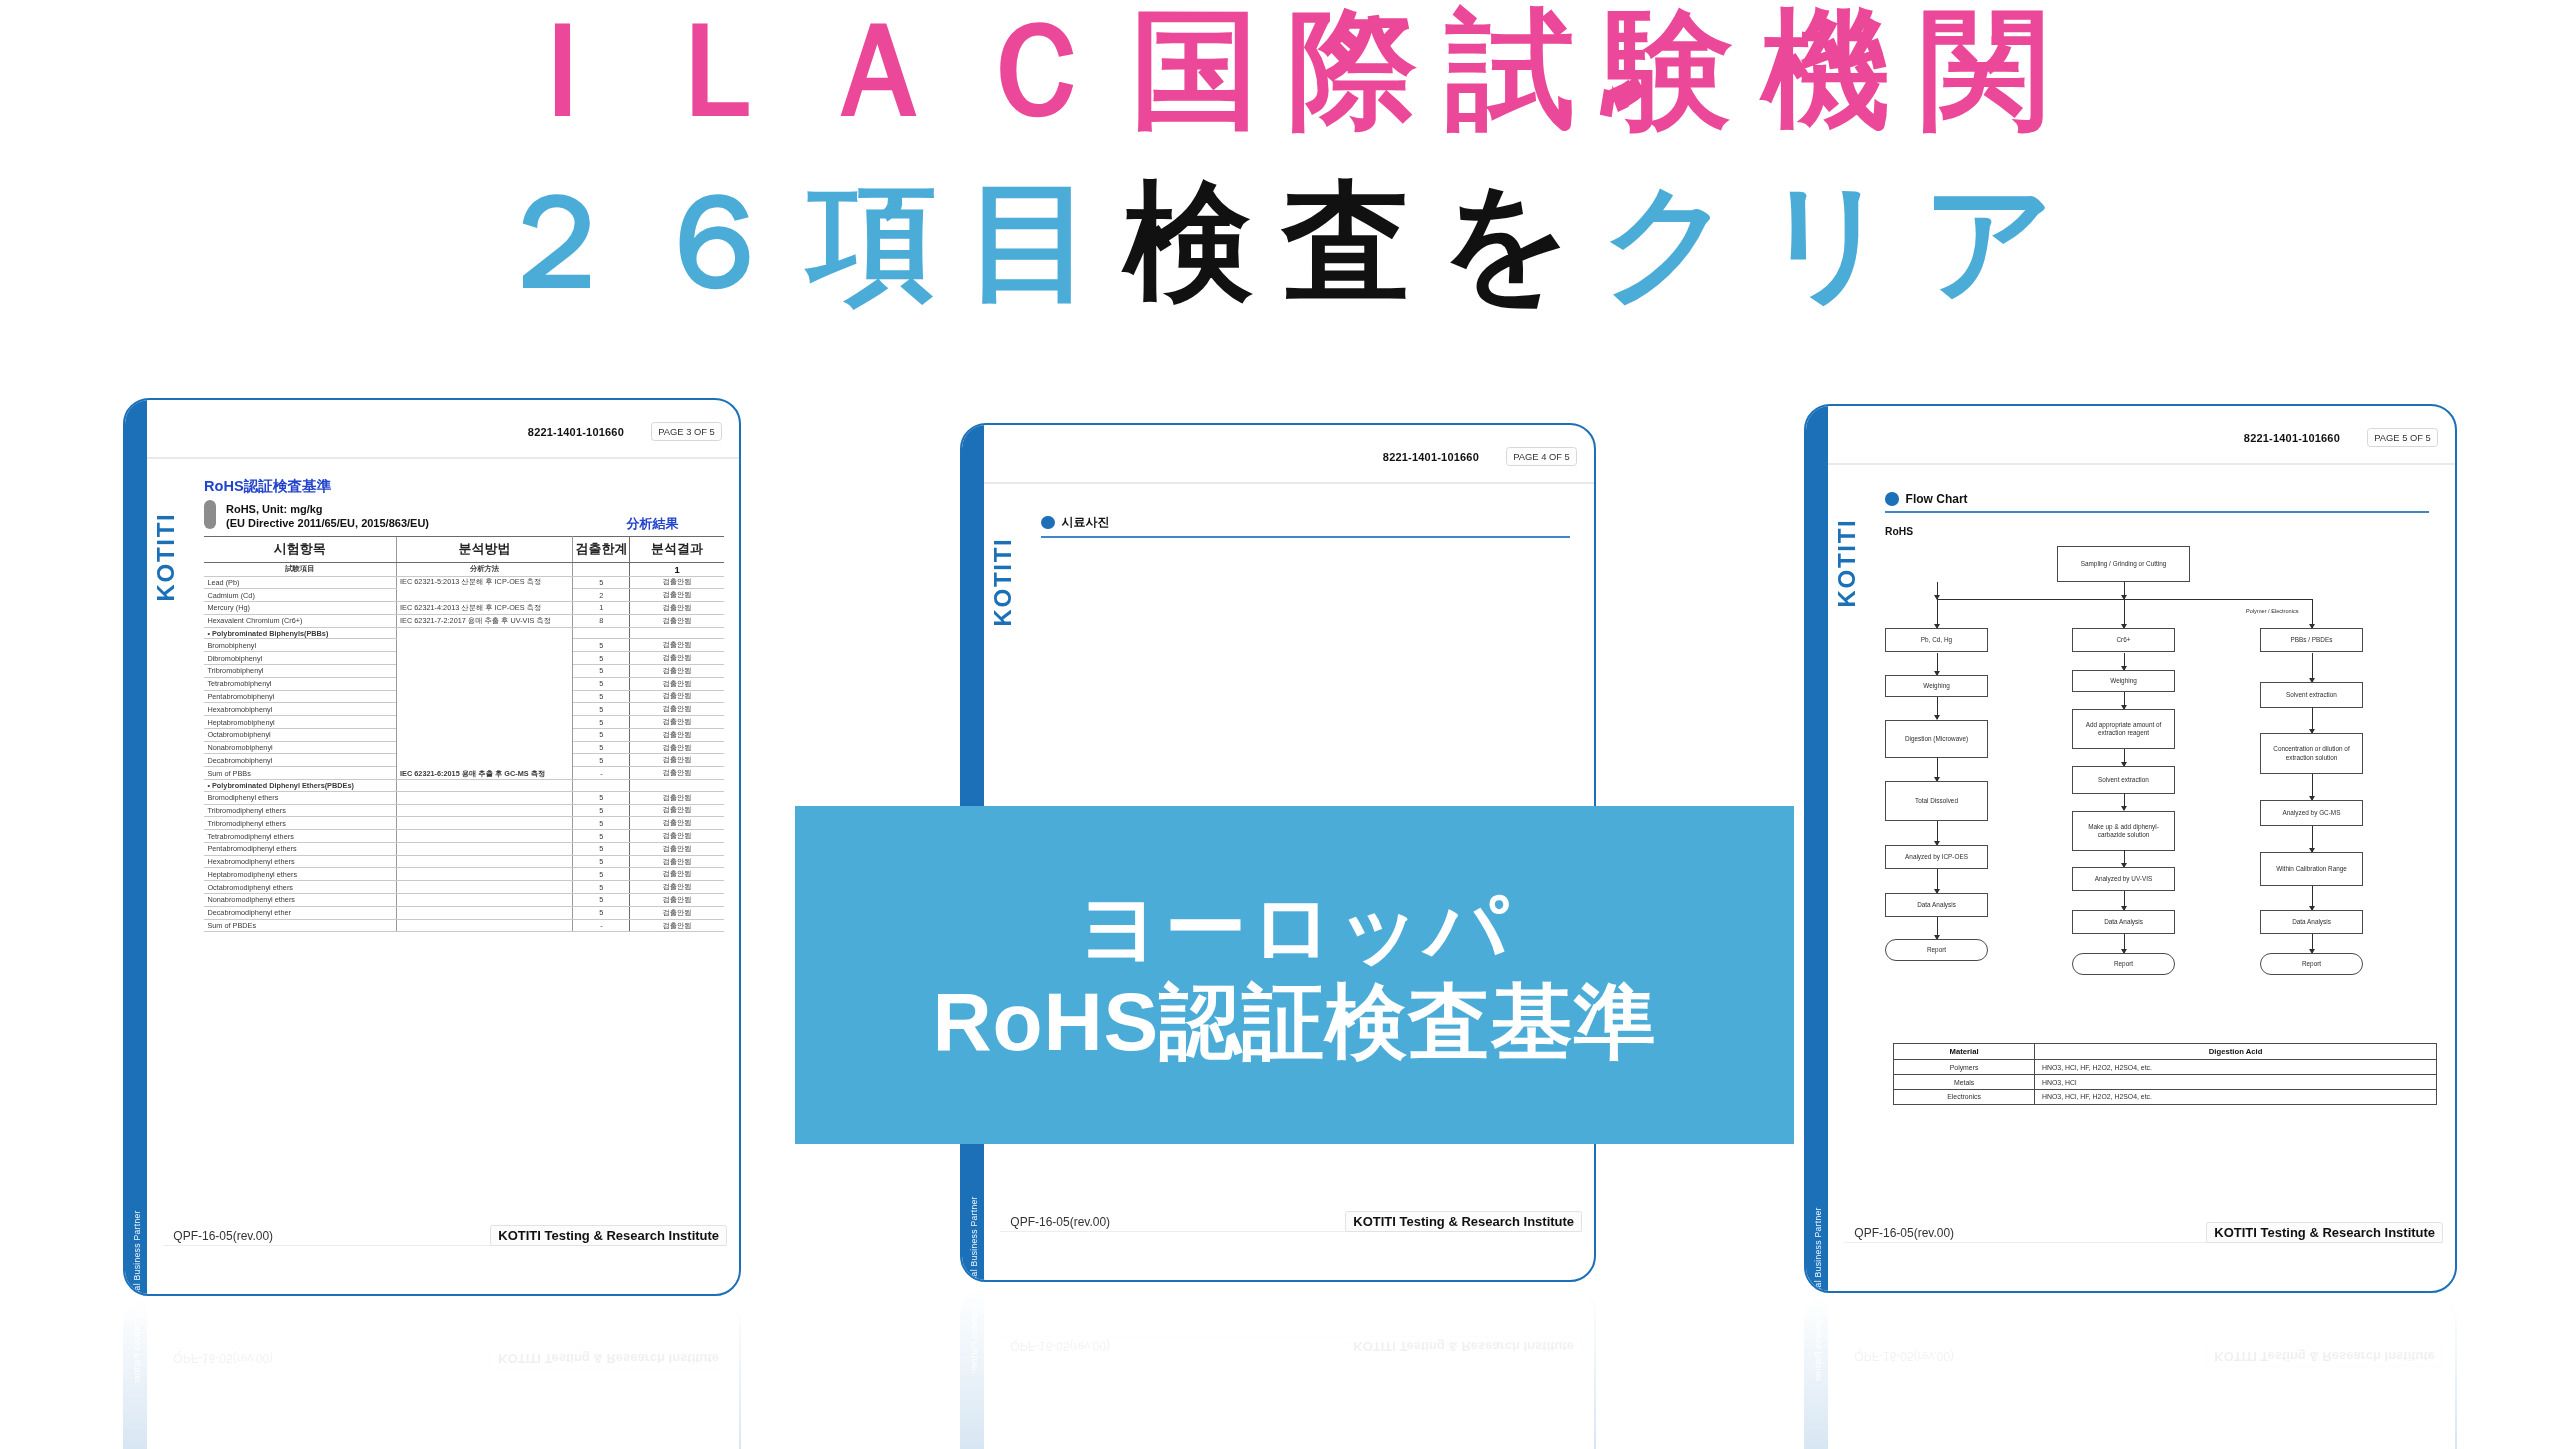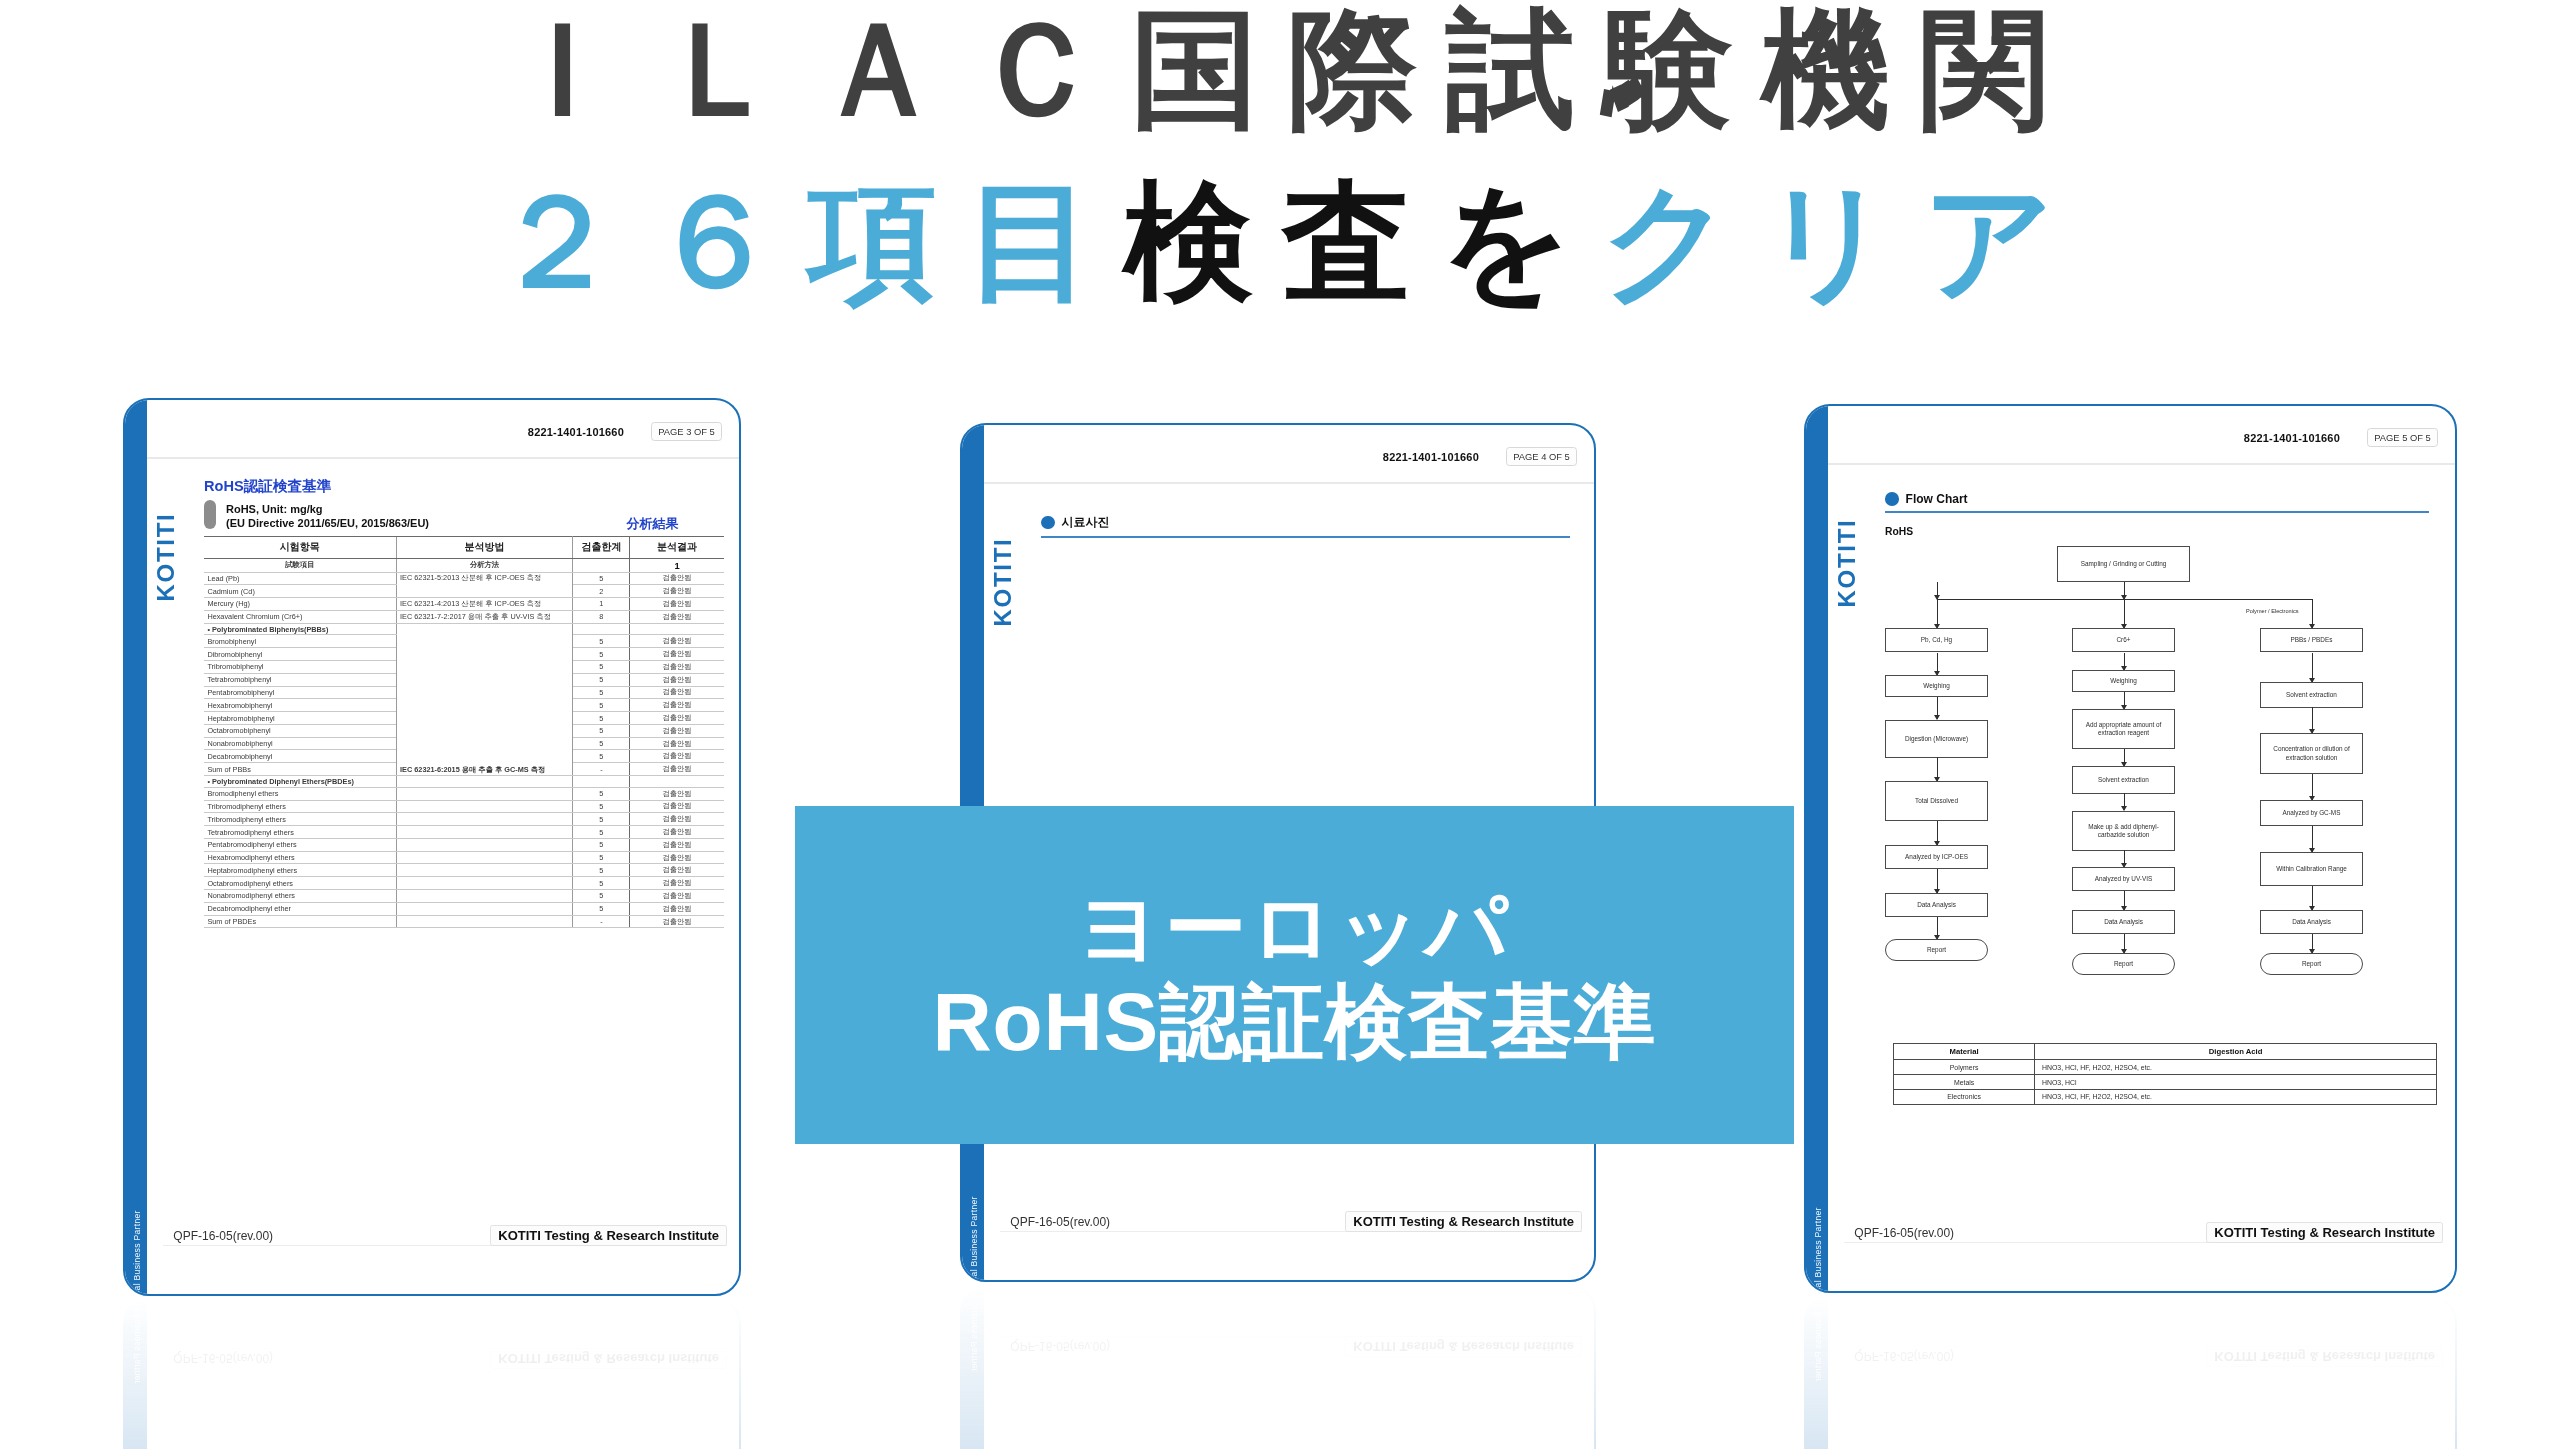--- a/index.html
+++ b/index.html
@@ -5,21 +5,21 @@
   html,body{margin:0;padding:0;background:#ffffff;}
   body{
     width:2576px;height:1449px;position:relative;overflow:hidden;
     font-family:"Liberation Sans","DejaVu Sans",sans-serif;
   }
 
   
   #headline{position:absolute;left:0;top:0;width:2576px;height:378px;}
   .hl-line{position:absolute;left:0;width:2576px;text-align:center;white-space:nowrap;
            font-weight:700;font-family:"Liberation Sans","DejaVu Sans",sans-serif;}
-  #hl1{top:5.2px;font-size:129px;letter-spacing:29px;color:#404040;line-height:129px;}
+  #hl1{top:5.2px;font-size:129px;letter-spacing:29px;color:#ec4899;line-height:129px;}
   #hl2{top:177px;font-size:129px;letter-spacing:29px;line-height:129px;}
   .hl-blue{color:#4BACD8;}
   .hl-black{color:#111111;}
 
   
   .doc{
     position:absolute;background:#ffffff;border:2.6px solid #1B70B8;
     border-radius:26px;box-sizing:border-box;overflow:hidden;
   }
   .doc-inner{position:absolute;inset:0;}
@@ -61,21 +61,21 @@
              border:0.9px solid #e2e2e2;background:#fcfcfc;padding:1.7px 6.9px;border-radius:2.6px;white-space:nowrap;}
 
   
   .anno-title{color:#2244CC;font-size:14.6px;font-weight:700;margin:3.4px 0 5.2px 0;}
   .bullet-pill{position:absolute;left:0px;top:29px;width:12px;height:29px;background:#8c8c8c;border-radius:6px;}
   .d1-h1{font-size:11px;font-weight:700;color:#111;margin-left:22px;line-height:14.6px;}
   .anno-right{position:absolute;right:45px;top:41px;color:#2244CC;font-size:13px;font-weight:700;}
 
   table.rohs{border-collapse:collapse;width:100%;margin-top:5.2px;table-layout:fixed;}
   table.rohs td,table.rohs th{border-bottom:0.9px solid #c9c9c9;padding:0.9px 3.4px;font-size:7.3px;color:#3a3a3a;}
-  table.rohs th{font-size:10px;font-weight:700;color:#222;text-align:center;border-top:1.7px solid #6a6a6a;border-bottom:1.7px solid #6a6a6a;padding:3.4px 1.7px;}
+  table.rohs th{font-size:13px;font-weight:700;color:#222;text-align:center;border-top:1.7px solid #6a6a6a;border-bottom:1.7px solid #6a6a6a;padding:3.4px 1.7px;}
   .colmeth{border-left:0.9px solid #9a9a9a;border-right:0.9px solid #9a9a9a;margin-top:35px;}
   .colres{border-left:0.9px solid #6a6a6a;}
   .c-center{text-align:center;}
   .anno-row td{color:#2244CC;font-weight:700;font-size:9.4px;text-align:center;border-bottom:1.7px solid #6a6a6a;padding:2.6px 1.7px;}
   .anno-row td.num{color:#111;font-size:9.4px;}
   .grp td{font-size:7.7px;font-weight:700;color:#111;border-bottom:0.9px solid #6a6a6a;}
   .methodcell{font-size:6.9px;color:#3a3a3a;vertical-align:top;}
   .lastrow td{border-bottom:1.7px solid #6a6a6a;}
 
   

